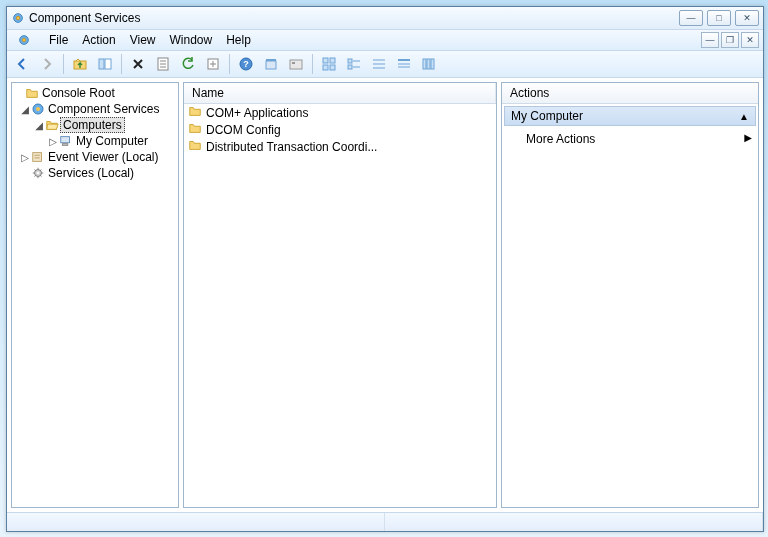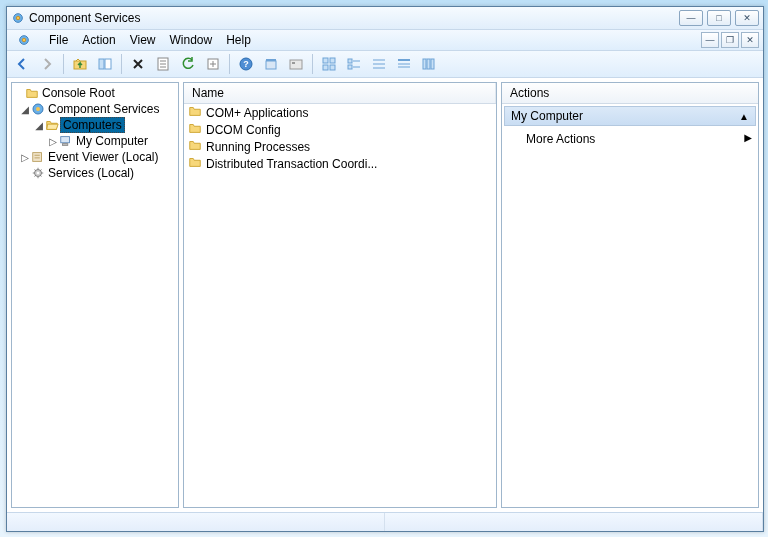--- a/index.html
+++ b/index.html
@@ -22,21 +22,21 @@
   .workspace { flex:1; display:flex; padding: 4px; gap:4px; background:#fff;}
   .pane { border:1px solid #9fb6cc; background:#fff; overflow:auto;}
   .tree-pane { width:166px; }
   .list-pane { flex:1; }
   .action-pane { width:256px; display:flex; flex-direction:column;}
   .tree { padding: 2px 0; }
   .node { display:flex; align-items:center; height:16px; white-space:nowrap; }
   .node .caret { width:10px; text-align:center; font-size:10px; color:#555; user-select:none;}
   .node .icon { width:16px; height:16px; display:flex; align-items:center; justify-content:center; }
   .node .label { padding: 0 2px; }
-  .node.selected > .label { background:#0369a1; border:1px dotted #444; }
+  .node.selected > .label { background:#e5e5e5; border:1px dotted #444; }
   .folder-icon svg, .computer-icon svg, .gear-icon svg, .eye-icon svg { width:14px; height:14px; }
   .list-header { height:20px; background: linear-gradient(#fefefe,#eef3f9); border-bottom:1px solid #d0dbe7; display:flex; align-items:flex-end;}
   .list-header .col { padding: 0 8px; border-right:1px solid #e0e7ef; height:100%; display:flex; align-items:center; flex:1;}
   .list-body { padding: 0; }
   .row { display:flex; align-items:center; height:17px; padding: 0 4px; gap:4px;}
   .action-header { height:20px; background:linear-gradient(#fefefe,#eef3f9); border-bottom:1px solid #d0dbe7; font-weight:normal; padding:0 8px; display:flex; align-items:center;}
   .action-section { background: linear-gradient(#dbe9f8,#c9ddf3); border:1px solid #b3c8df; margin:2px; padding:2px 6px; display:flex; align-items:center; }
   .action-section .arrow { margin-left:auto; font-size:10px;}
   .action-item { padding: 4px 6px 4px 24px; display:flex; align-items:flex-start;}
   .action-item .arrow { margin-left:auto; font-size:10px;}
@@ -275,26 +275,20 @@
         <div class="row">
           <span class="icon folder-icon"><svg width="14" height="14" viewBox="0 0 16 16">
                 <path d="M2 4 L6 4 L7 6 L14 6 L14 13 L2 13 Z" fill="#f7d77a" stroke="#caa02a"></path>
               </svg></span>
           <span>DCOM Config</span>
         </div>
         <div class="row">
           <span class="icon folder-icon"><svg width="14" height="14" viewBox="0 0 16 16">
                 <path d="M2 4 L6 4 L7 6 L14 6 L14 13 L2 13 Z" fill="#f7d77a" stroke="#caa02a"></path>
               </svg></span>
-          <span>Running Processes</span>
-        </div>
-        <div class="row">
-          <span class="icon folder-icon"><svg width="14" height="14" viewBox="0 0 16 16">
-                <path d="M2 4 L6 4 L7 6 L14 6 L14 13 L2 13 Z" fill="#f7d77a" stroke="#caa02a"></path>
-              </svg></span>
           <span>Distributed Transaction Coordi...</span>
         </div>
       </div>
     </div>
 
     <div class="pane action-pane">
       <div class="action-header">Actions</div>
       <div class="action-section">
         <span>My Computer</span>
         <span class="arrow">▲</span>

